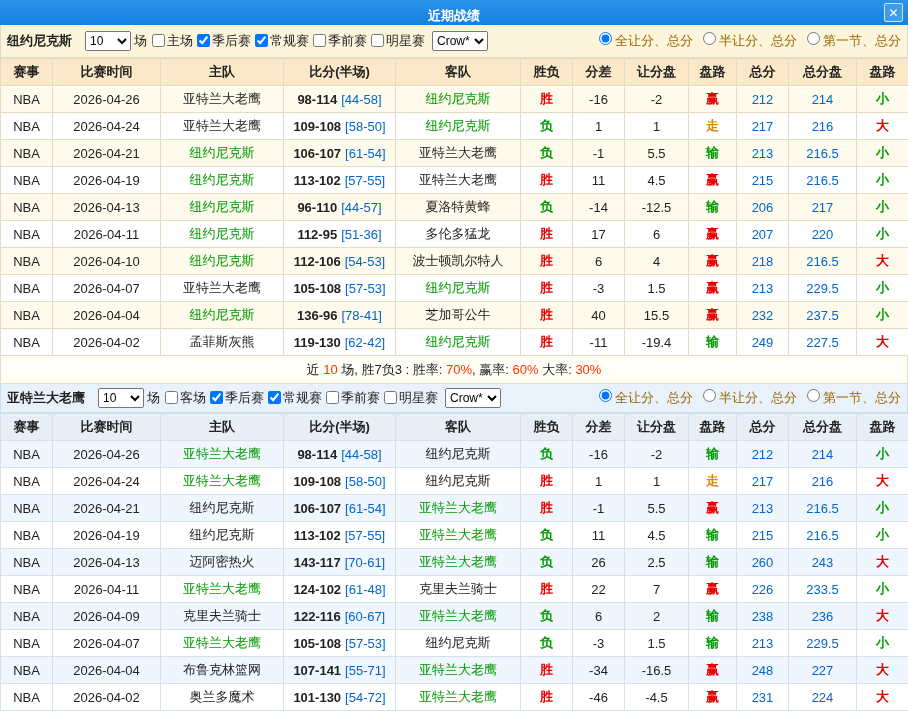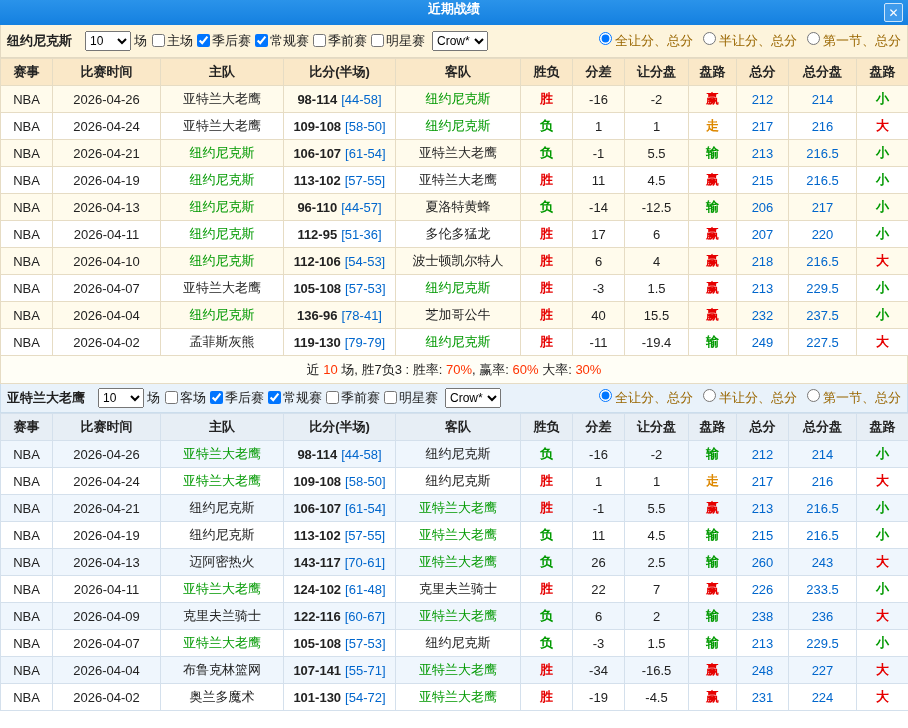--- a/index.html
+++ b/index.html
@@ -1,18 +1,18 @@
 <!DOCTYPE html>
 <html><head>
 <meta charset="utf-8">
 <style>
 *{box-sizing:border-box;}
 html,body{margin:0;padding:0;}
 body{width:908px;font-family:"Liberation Sans","DejaVu Sans",sans-serif;font-size:13px;color:#222;background:#fff;}
-.titlebar{height:25px;background:linear-gradient(#2A93EA,#1480E0);color:#fff;display:flex;align-items:flex-start;justify-content:center;position:relative;font-weight:bold;}
+.titlebar{height:25px;background:linear-gradient(#2A93EA,#1480E0);color:#fff;display:flex;align-items:flex-end;justify-content:center;position:relative;font-weight:bold;}
 .close-btn{position:absolute;right:5px;top:3px;width:19px;height:19px;background:#3F9BEC;border:1px solid #CFE6FA;border-radius:2px;color:#fff;font-size:12px;font-weight:bold;display:flex;align-items:center;justify-content:center;cursor:pointer;line-height:1;}
 .controlbar{display:flex;align-items:center;padding:0 6px;border:1px solid #E3D9C2;border-top:none;}
 .section.cream .controlbar{background:#FDF4DC;height:33px;}
 .section.blue .controlbar{background:#E9F2FA;border-color:#CBDDEC;height:29px;}
 .team-name{font-weight:bold;margin-right:10px;}
 select{font-size:12px;height:20px;margin:0 3px;font-family:inherit;}
 .count-select{width:46px;}
 .filter-select{width:56px;}
 .suffix{margin-right:5px;}
 .checkboxes label{margin-right:4px;display:inline-flex;align-items:center;cursor:pointer;}
@@ -241,21 +241,21 @@
             <td>15.5</td>
             <td class="c-red">赢</td>
             <td class="num-blue">232</td>
             <td class="num-blue">237.5</td>
             <td class="c-green">小</td>
           </tr>
           <tr>
             <td>NBA</td>
             <td>2026-04-02</td>
             <td>孟菲斯灰熊</td>
-            <td><span class="score">119-130</span><span class="half">[79-79]</span></td>
+            <td><span class="score">119-130</span><span class="half">[62-42]</span></td>
             <td class="hl-team">纽约尼克斯</td>
             <td class="c-red">胜</td>
             <td>-11</td>
             <td>-19.4</td>
             <td class="c-green">输</td>
             <td class="num-blue">249</td>
             <td class="num-blue">227.5</td>
             <td class="c-red">大</td>
           </tr>
         </tbody>
@@ -467,21 +467,21 @@
             <td class="num-blue">227</td>
             <td class="c-red">大</td>
           </tr>
           <tr>
             <td>NBA</td>
             <td>2026-04-02</td>
             <td>奥兰多魔术</td>
             <td><span class="score">101-130</span><span class="half">[54-72]</span></td>
             <td class="hl-team">亚特兰大老鹰</td>
             <td class="c-red">胜</td>
-            <td>-19</td>
+            <td>-46</td>
             <td>-4.5</td>
             <td class="c-red">赢</td>
             <td class="num-blue">231</td>
             <td class="num-blue">224</td>
             <td class="c-red">大</td>
           </tr>
         </tbody>
     </table>
 
   </div>

